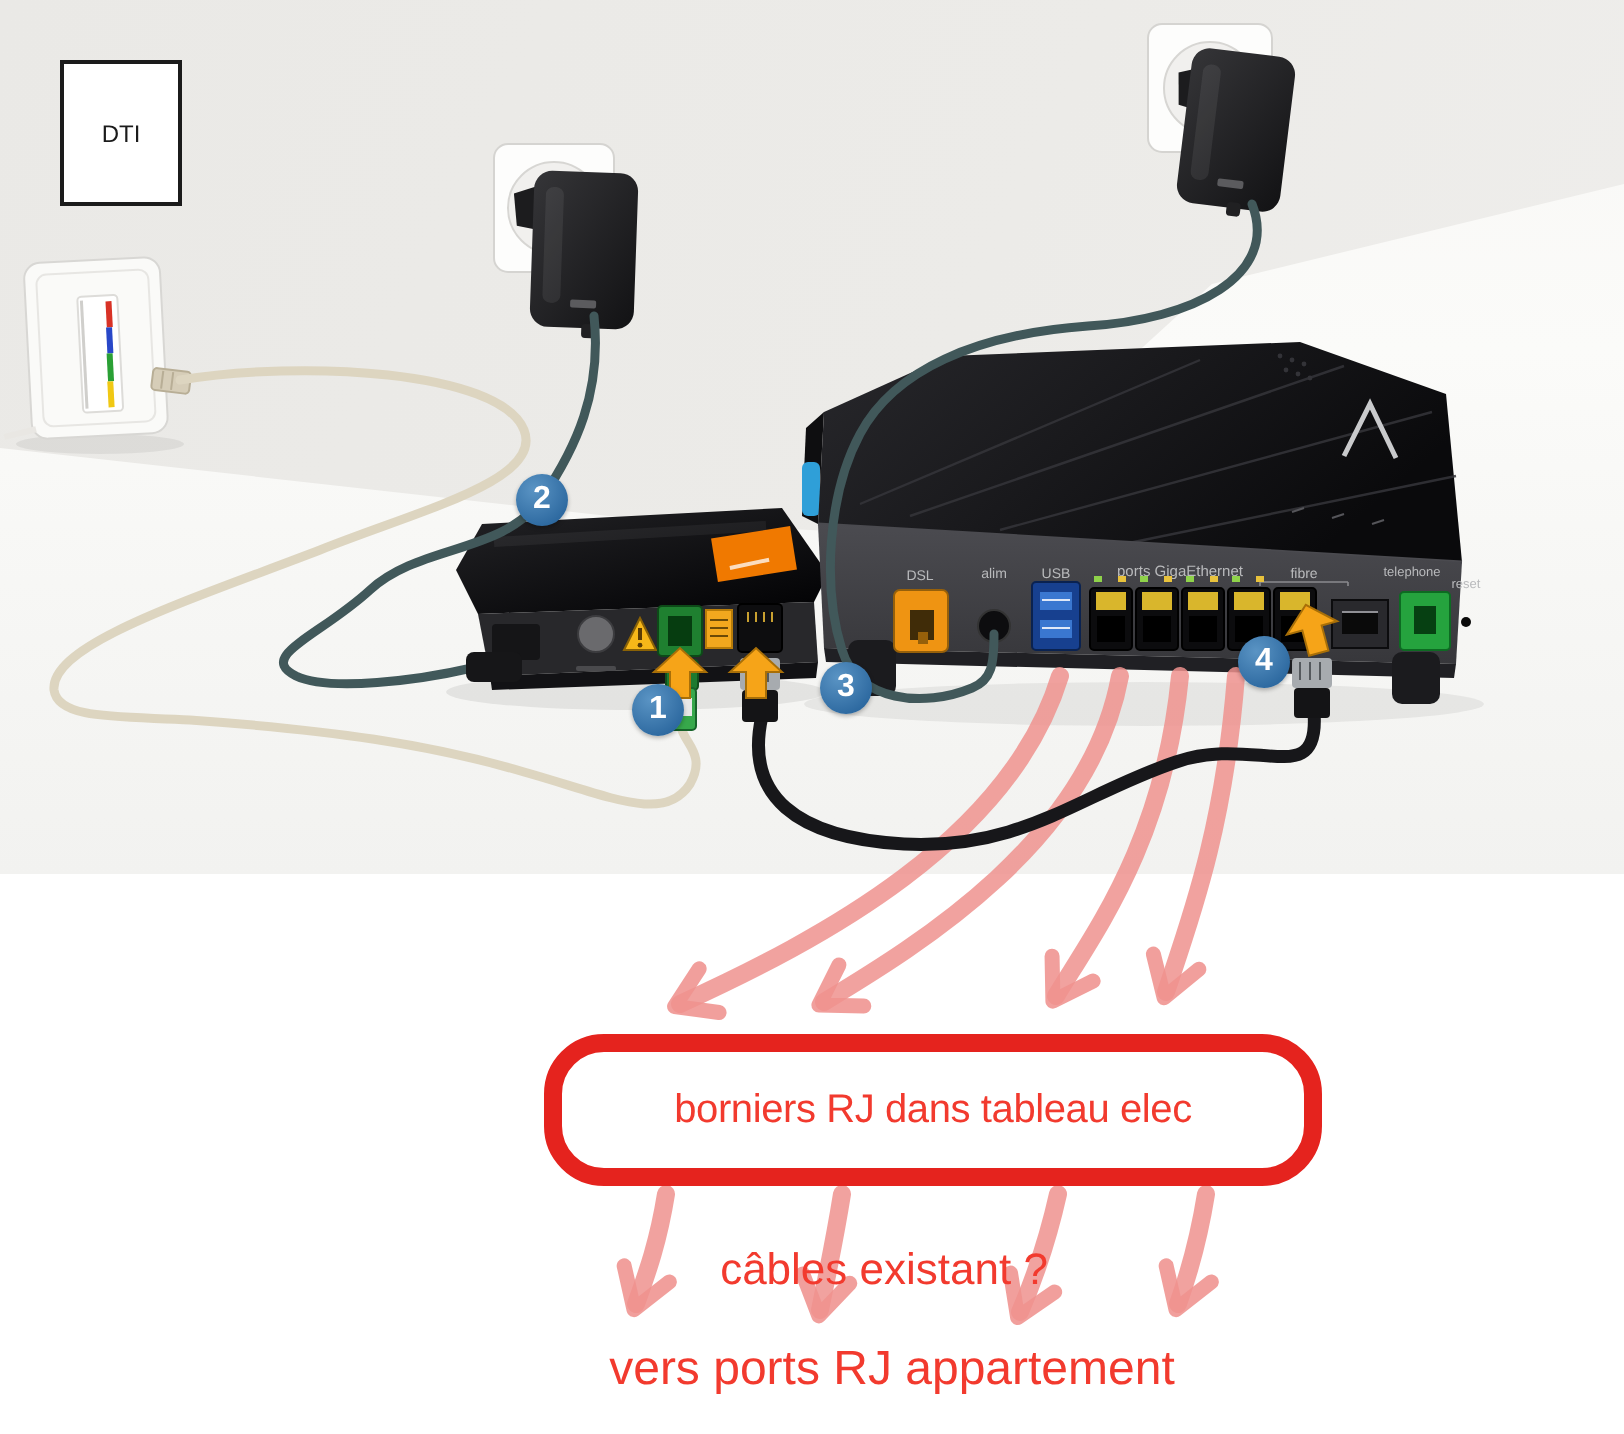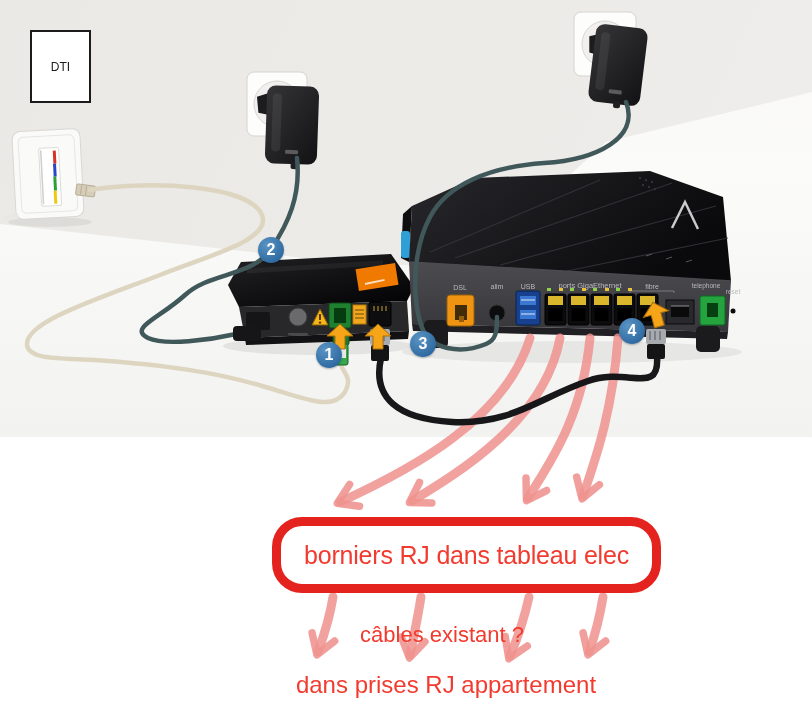--- a/index.html
+++ b/index.html
@@ -15,21 +15,21 @@
          border:2px solid #1b1b1b;display:flex;align-items:center;justify-content:center;
          font-size:12px;color:#1b1b1b;}
   .step{position:absolute;width:26px;height:26px;border-radius:50%;
         background:radial-gradient(circle at 35% 30%, #5a94c4, #2c689f 78%);
         color:#fff;font-weight:bold;font-size:16px;display:flex;align-items:center;
         justify-content:center;box-shadow:0 1px 2px rgba(0,0,0,.28);}
   .red-box{position:absolute;left:272px;top:517px;width:389px;height:76px;box-sizing:border-box;
         border:9px solid #e5231e;border-radius:30px;background:#fff;
         display:flex;align-items:center;justify-content:center;}
   .red-text{color:#f23a2e;}
-  .red-box span{font-size:25px;letter-spacing:-0.2px;}
+  .red-box span{font-size:20px;letter-spacing:-0.2px;}
   .q-text{position:absolute;left:292px;top:622px;width:300px;text-align:center;font-size:22px;}
   .b-text{position:absolute;left:251px;top:671px;width:390px;text-align:center;font-size:24px;}
 </style>
 </head>
 <body>
 
 <div class="canvas">
 
   <div class="photo"></div>
   <div class="surface"></div>
@@ -300,15 +300,15 @@
 
   <div class="step" style="left:316px;top:342px;">1</div>
   <div class="step" style="left:258px;top:237px;">2</div>
   <div class="step" style="left:410px;top:331px;">3</div>
   <div class="step" style="left:619px;top:318px;">4</div>
 
   <div class="red-box">
     <span class="red-text">borniers RJ dans tableau elec</span>
   </div>
   <div class="q-text red-text">câbles existant ?</div>
-  <div class="b-text red-text">dans prises RJ appartement</div>
+  <div class="b-text red-text">vers ports RJ appartement</div>
 
 </div>
 
 </body></html>

